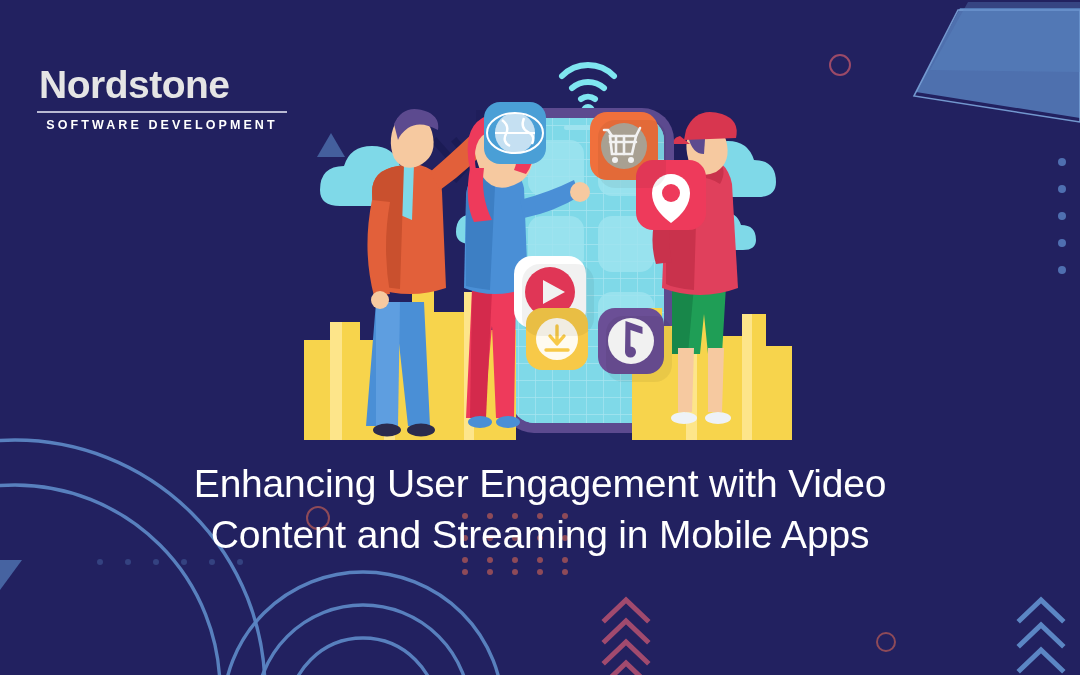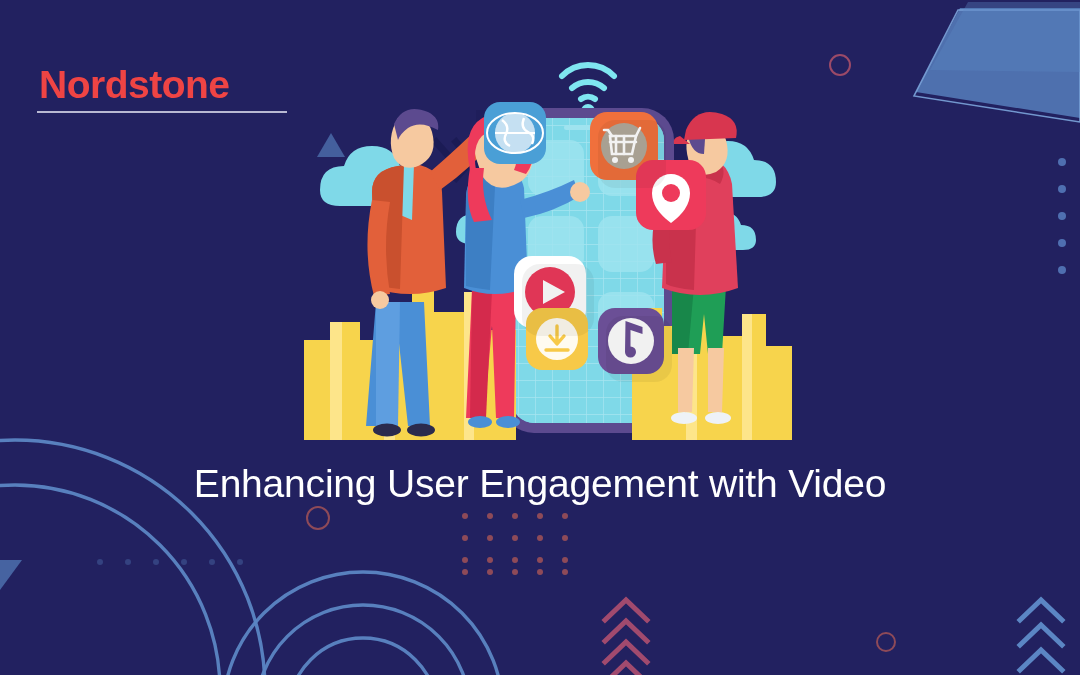--- a/index.html
+++ b/index.html
@@ -15,21 +15,21 @@
   .deco { position:absolute; inset:0; pointer-events:none; }
   .deco svg { position:absolute; left:0; top:0; }
 
   
   .logo {
     position:absolute; left:37px; top:65px;
     width:250px;
     z-index:30;
   }
   .logo-word {
-    color:#ef4444;
+    color:#e5e5e5;
     font-size:39px;
     font-weight:700;
     letter-spacing:-0.5px;
     line-height:1;
     padding-left:2px;
   }
   .logo-rule {
     height:1.5px; background:#b9b9d2; margin:7px 0 6px 0; width:100%;
   }
   .logo-sub {
@@ -153,20 +153,21 @@
         <circle cx="212" cy="562" r="3"></circle>
           <circle cx="240" cy="562" r="3"></circle>
       </g>
 
     </svg>
   </div>
 
   <div class="logo">
     <div class="logo-word">Nordstone</div>
     <div class="logo-rule"></div>
+    <div class="logo-sub">SOFTWARE DEVELOPMENT</div>
   </div>
 
   <div class="illo">
     <svg viewBox="0 0 520 410" xmlns="http://www.w3.org/2000/svg">
       <defs>
         <clipPath id="screenClip">
           <rect x="232" y="78" width="152" height="305" rx="22"></rect>
         </clipPath>
         <pattern id="grid" width="17" height="17" patternUnits="userSpaceOnUse">
           <path d="M17 0 L0 0 L0 17" fill="none" stroke="#b5e9f4" stroke-width="1.4"></path>
@@ -348,15 +349,16 @@
         <rect x="318" y="80" width="68" height="68" rx="17"></rect>
         <rect x="242" y="224" width="72" height="72" rx="18"></rect>
         <rect x="326" y="276" width="66" height="66" rx="17"></rect>
       </g>
 
     </svg>
   </div>
 
   <div class="headline">
     <div class="headline-line">Enhancing User Engagement with Video</div>
+    <div class="headline-line">Content and Streaming in Mobile Apps</div>
   </div>
 
 </div>
 
 </body></html>

